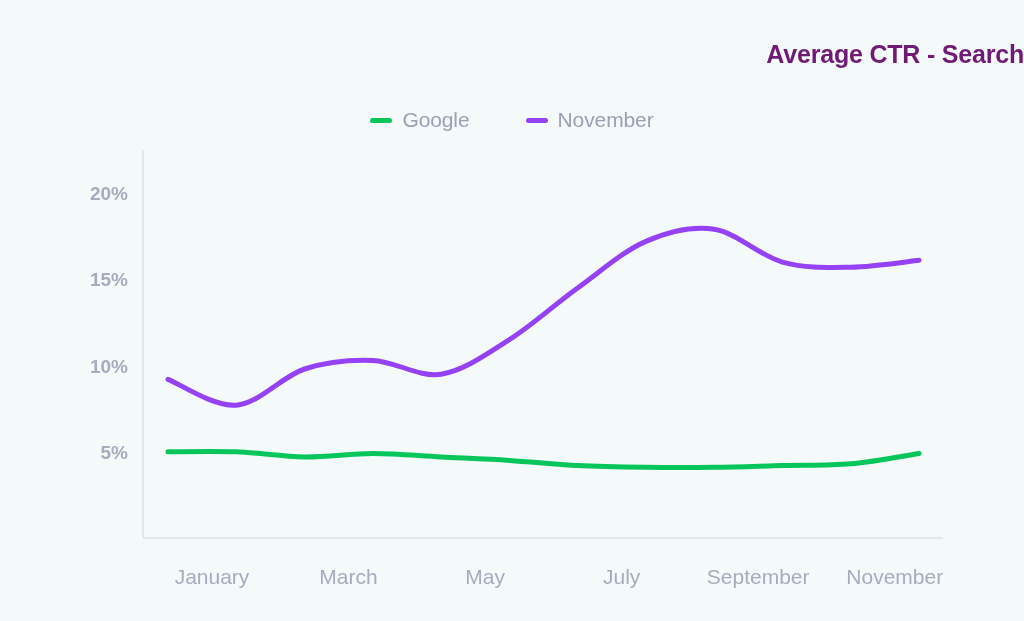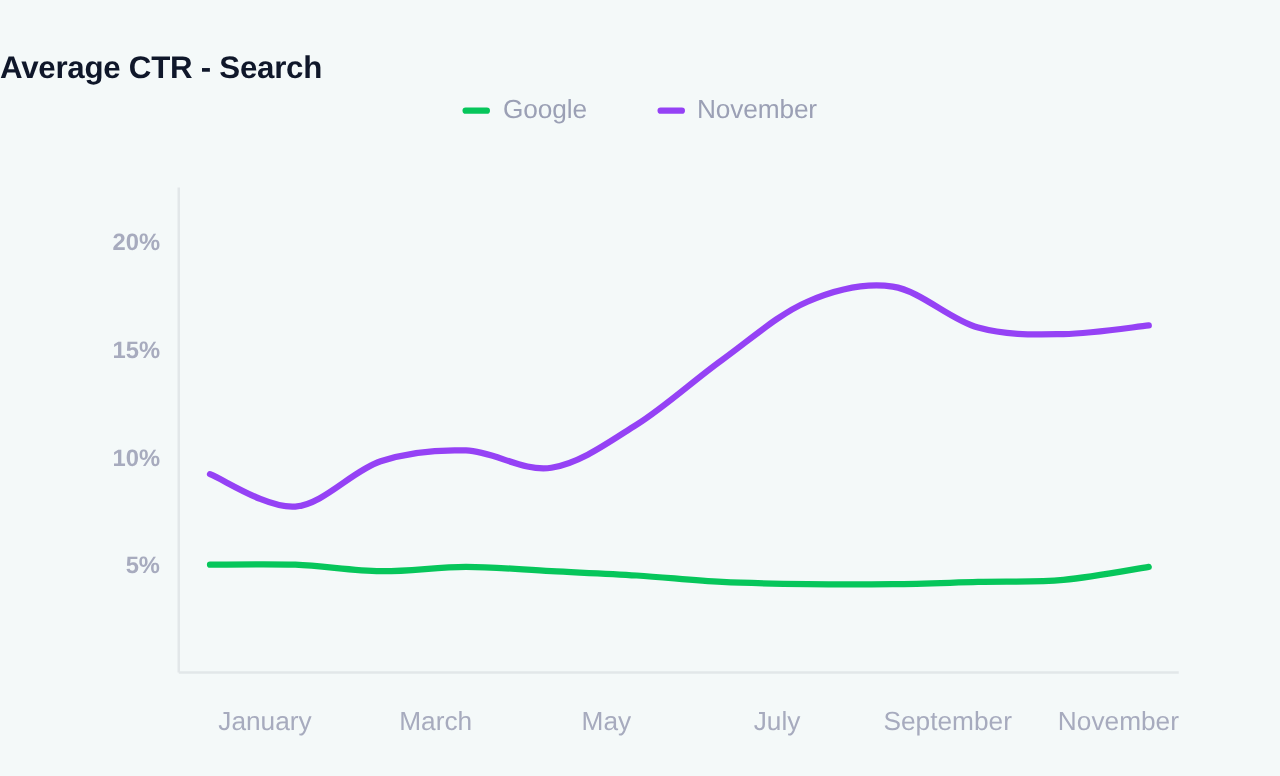--- a/index.html
+++ b/index.html
@@ -18,29 +18,29 @@
     width: 1024px;
     height: 621px;
     background: #f4f9f9;
     box-sizing: border-box;
   }
   #chart-title {
     position: absolute;
     top: 40px;
     left: 0;
     width: 1024px;
-    text-align: left;
+    text-align: right;
     font-size: 25px;
     font-weight: bold;
-    color: #0f172a;
+    color: #701a75;
     letter-spacing: -0.2px;
   }
   #chart-legend {
     position: absolute;
-    top: 76px;
+    top: 108px;
     left: 0;
     width: 1024px;
     display: flex;
     justify-content: center;
     align-items: center;
     gap: 56px;
   }
   .legend-item {
     display: flex;
     align-items: center;

